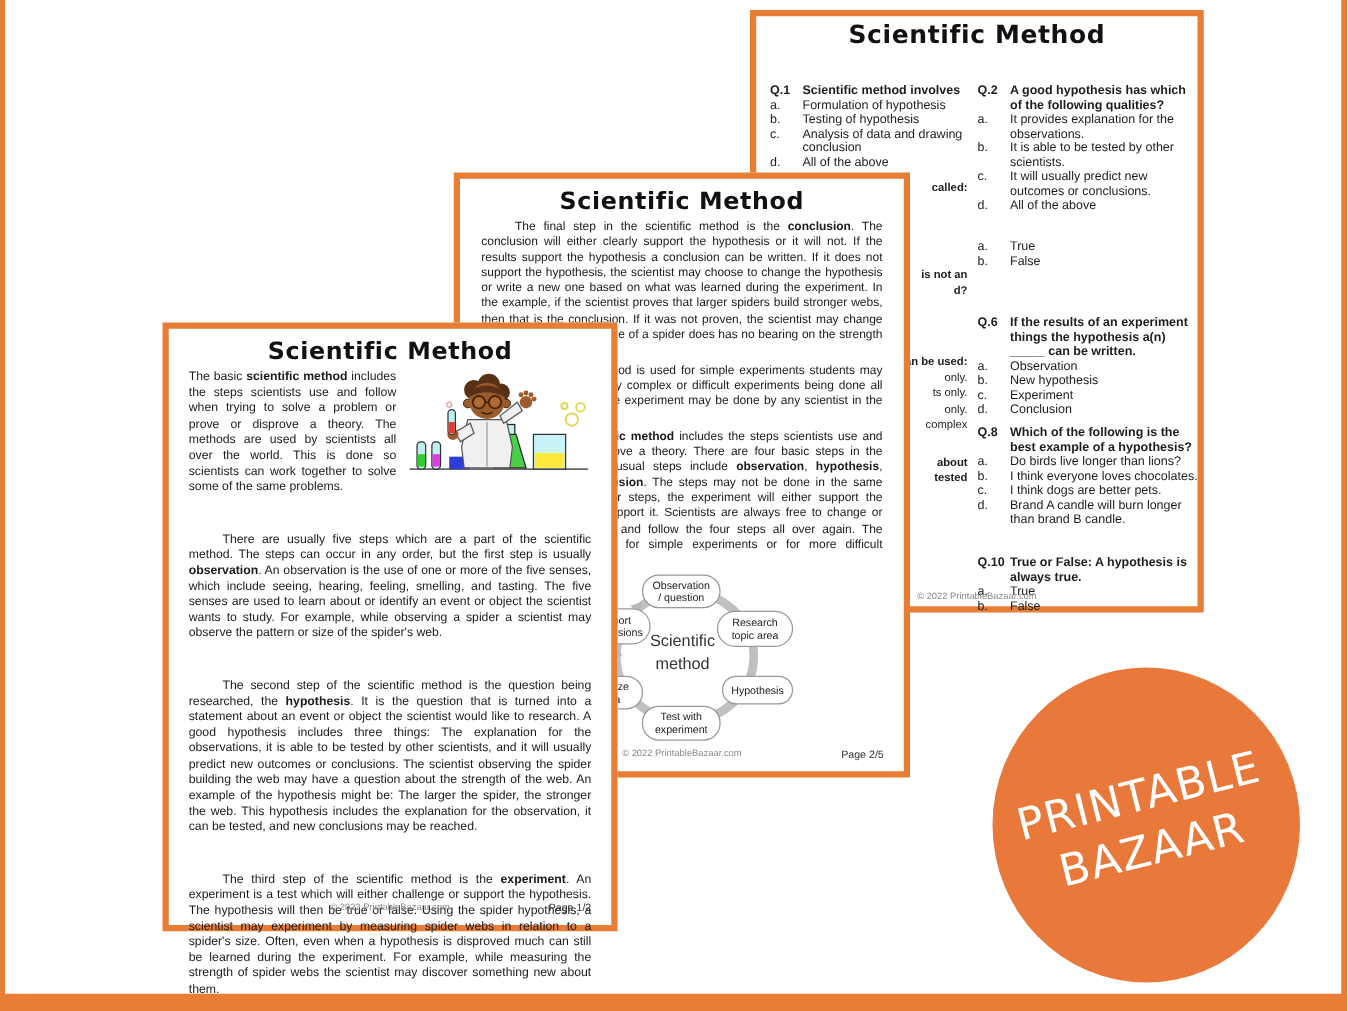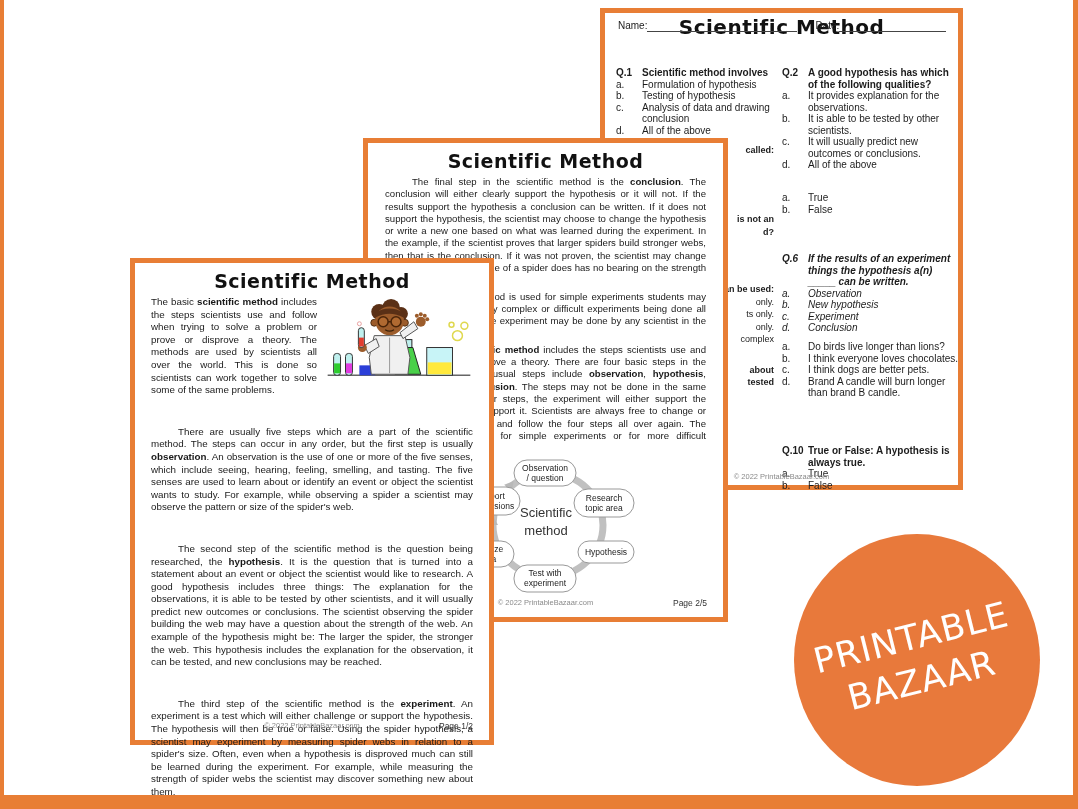--- a/index.html
+++ b/index.html
@@ -58,30 +58,20 @@
 </head>
 <body>
 
 <div class="canvas">
 
   <div class="frame frame-left"></div>
   <div class="frame frame-right"></div>
   <div class="frame frame-bottom"></div>
 
   <section class="sheet" id="sheet-q">
-    <div class="qp-header">
-      <span class="qp-name">
-        <span>Name:</span>
-        <span class="wline wline-name"></span>
-      </span>
-      <span class="qp-date">
-        <span>Date:</span>
-        <span class="wline wline-date"></span>
-      </span>
-    </div>
     <h1 class="sheet-title">Scientific Method</h1>
 
     <div class="qb qbl" style="top:54px;">
       <div class="qrow qhead">
           <span class="cell1">Q.1</span>
           <span class="cell2">Scientific method involves</span>
         </div>
       <div class="qrow">
           <span class="cell1" style="font-weight:normal">a.</span>
           <span class="cell2">Formulation of hypothesis</span>
@@ -138,21 +128,21 @@
       <div class="qrow">
           <span class="cell1" style="font-weight:normal">a.</span>
           <span class="cell2">True</span>
         </div>
       <div class="qrow">
           <span class="cell1" style="font-weight:normal">b.</span>
           <span class="cell2">False</span>
         </div>
     </div>
 
-    <div class="qb qbr" style="top:240px;font-style:italic;">
+    <div class="qb qbr" style="top:240px;">
       <div class="qrow qhead">
           <span class="cell1">Q.6</span>
           <span class="cell2">If the results of an experiment things the hypothesis a(n) _____ can be written.</span>
         </div>
       <div class="qrow">
           <span class="cell1" style="font-weight:normal">a.</span>
           <span class="cell2">Observation</span>
         </div>
       <div class="qrow">
           <span class="cell1" style="font-weight:normal">b.</span>
@@ -162,20 +152,24 @@
           <span class="cell1" style="font-weight:normal">c.</span>
           <span class="cell2">Experiment</span>
         </div>
       <div class="qrow">
           <span class="cell1" style="font-weight:normal">d.</span>
           <span class="cell2">Conclusion</span>
         </div>
     </div>
 
     <div class="qb qbr" style="top:328px;">
+      <div class="qrow qhead">
+          <span class="cell1">Q.8</span>
+          <span class="cell2">Which of the following is the best example of a hypothesis?</span>
+        </div>
       <div class="qrow">
           <span class="cell1" style="font-weight:normal">a.</span>
           <span class="cell2">Do birds live longer than lions?</span>
         </div>
       <div class="qrow">
           <span class="cell1" style="font-weight:normal">b.</span>
           <span class="cell2">I think everyone loves chocolates.</span>
         </div>
       <div class="qrow">
           <span class="cell1" style="font-weight:normal">c.</span>

